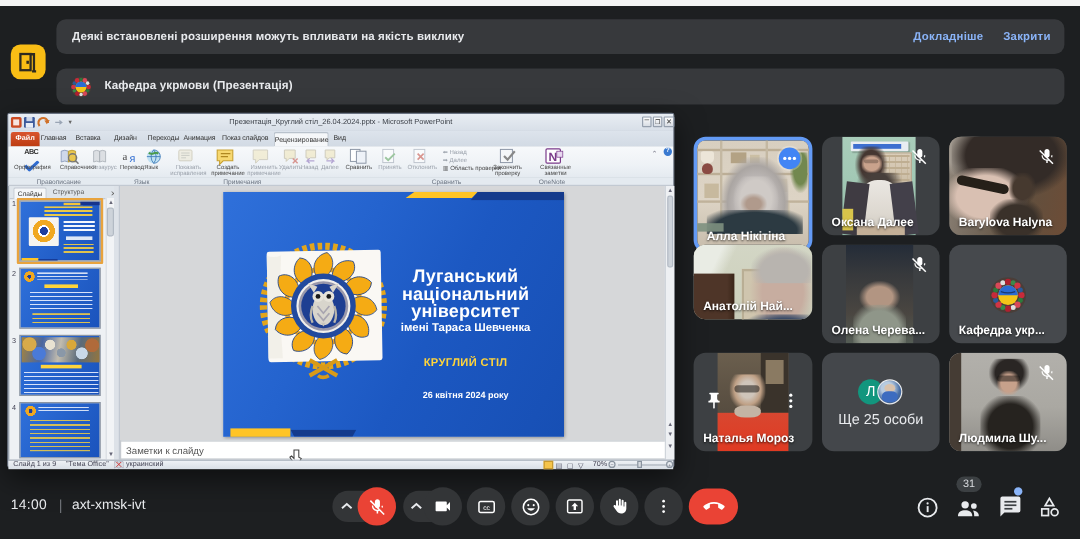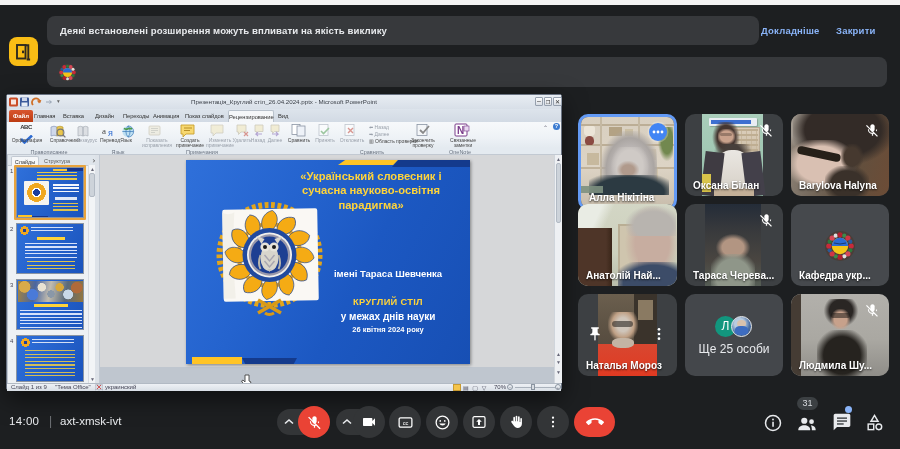--- a/index.html
+++ b/index.html
@@ -2,21 +2,21 @@
 <html><head>
 <meta charset="utf-8">
 <style>
 *{margin:0;padding:0;box-sizing:border-box}
 html,body{width:900px;height:449px;overflow:hidden}
 body{position:relative;background:#1d1f21;font-family:"Liberation Sans",sans-serif}
 .abs{position:absolute}
 
 .whitestrip{left:0;top:0;width:900px;height:5px;background:#f4f4f4}
 .toast{background:#37393c;border-radius:8px;color:#e8eaed}
-.t1{left:47px;top:16px;width:712px;height:29px}
+.t1{left:47px;top:16px;width:840px;height:29px}
 .t1 .txt{position:absolute;left:13px;top:8.5px;font-size:9.6px;font-weight:700;letter-spacing:.1px}
 .t1 .lnk{position:absolute;top:8.5px;font-size:9.5px;font-weight:700;color:#8ab4f8;letter-spacing:.2px}
 .t2{left:47px;top:57px;width:840px;height:30px}
 .t2 .txt{position:absolute;left:40px;top:9px;font-size:9.7px;font-weight:700;letter-spacing:.1px}
 .yicon{left:9px;top:37px;width:29px;height:29px;background:#f9bd15;border-radius:8px}
 
 .tile{border-radius:10px;overflow:hidden;background:#3d4043}
 .name{position:absolute;left:8px;bottom:5px;font-size:10px;font-weight:700;color:#fff;text-shadow:0 1px 2px rgba(0,0,0,.8);white-space:nowrap}
 .micoff{position:absolute;top:8px;right:8px;width:17px;height:17px}
 
@@ -66,20 +66,21 @@
       <circle cx="3.0" cy="11.6" r="1.5" fill="#3a8a4a"></circle>
       <circle cx="2.2" cy="8.5" r="1.9" fill="#d03545"></circle>
       <circle cx="3.0" cy="5.3" r="1.5" fill="#2a5a9a"></circle>
       <circle cx="5.3" cy="3.0" r="1.9" fill="#c82a3a"></circle>
       <circle cx="8.5" cy="2.2" r="1.5" fill="#2c7a3c"></circle>
       <circle cx="11.7" cy="3.0" r="1.9" fill="#d84858"></circle>
       <circle cx="14.0" cy="5.3" r="1.5" fill="#e0e0e0"></circle>
       <circle cx="8.5" cy="8.5" r="4.6" fill="#f5c518"></circle>
       <path d="M3.9 8.5 a4.6 4.6 0 0 1 9.2 0 z" fill="#2b6bd4"></path>
     </svg>
+  <div class="txt">Кафедра укрмови (Презентація)</div>
 </div>
 
 <div class="abs" id="ppt">
 
   <div class="abs" style="left:0;top:0;width:554px;height:14px;background:linear-gradient(180deg,#e8edf3,#d8dfe8)">
     <svg class="abs" style="left:2px;top:2px" width="46" height="10" viewBox="0 0 46 10">
       <rect x="0" y="0.5" width="9" height="9" rx="1.5" fill="#cb4b24"></rect>
         <rect x="2" y="2.5" width="5" height="5" fill="#fff" opacity=".85"></rect>
       <rect x="11" y="0.5" width="9" height="9" rx="1" fill="#3c5a9b"></rect>
         <rect x="13" y="0.5" width="5" height="3.5" fill="#cdd6e8"></rect>
@@ -343,35 +344,37 @@
         <path d="M-9 0 q-3 8 0 14 M9 0 q3 8 0 14" stroke="#b8b5ac" stroke-width="2" fill="none"></path>
         <circle cx="-4.5" cy="-8" r="4.6" fill="#e6e3da"></circle>
         <circle cx="4.5" cy="-8" r="4.6" fill="#e6e3da"></circle>
         <circle cx="-4.5" cy="-8" r="2" fill="#1a1a1a"></circle>
         <circle cx="4.5" cy="-8" r="2" fill="#1a1a1a"></circle>
         <path d="M-5 0 l5 6 5-6 M-5 6 l5 6 5-6" stroke="#a8a5b0" stroke-width="1.4" fill="none"></path>
         <path d="M-2 14 l2 3 2-3" fill="#c8c5bc"></path>
       </g>
     </svg>
 
-    <div class="abs ytitle" style="left:100px;top:9px;width:170px">«Український словесник і<br>сучасна науково-освітня<br>парадигма»</div>
+    <div class="abs wtitle" style="left:117px;top:64px;width:170px">Луганський<br>національний<br>університет</div>
     <div class="abs" style="left:117px;top:108px;width:170px;text-align:center;font-size:9.5px;font-weight:700;color:#fff">імені Тараса Шевченка</div>
     <div class="abs" style="left:117px;top:137px;width:170px;text-align:center;font-size:9.3px;font-weight:700;color:#ffd43a;letter-spacing:.3px">КРУГЛИЙ СТІЛ</div>
-    <div class="abs" style="left:117px;top:151px;width:170px;text-align:center;font-size:10px;font-weight:700;color:#fff">у межах днів науки</div>
     <div class="abs" style="left:117px;top:165px;width:170px;text-align:center;font-size:7.5px;font-weight:700;color:#fff">26 квітня 2024 року</div>
   </div>
 
   <div class="abs" style="left:547px;top:60px;width:8px;height:228px;background:#eef0f3;border-left:1px solid #d0d5db">
     <div class="abs" style="left:1px;top:1px;font-size:5px;color:#667">▲</div>
     <div class="abs" style="left:1px;top:8px;width:5px;height:60px;background:#cdd3da;border-radius:2px;border:1px solid #b2bac4"></div>
     <div class="abs" style="left:1px;top:196px;font-size:5px;color:#667">▲</div>
     <div class="abs" style="left:1px;top:204px;font-size:5px;color:#667">▼</div>
     <div class="abs" style="left:1px;top:214px;font-size:5px;color:#667">▼</div>
   </div>
 
+  <div class="abs" style="left:93px;top:272px;width:454px;height:16px;background:#fff;border:1px solid #c6cad0;border-right:none">
+    <div class="abs" style="left:4px;top:3px;font-size:8px;color:#555">Заметки к слайду</div>
+  </div>
   <svg class="abs" style="left:234px;top:279px" width="11" height="13" viewBox="0 0 11 13">
       <path d="M4 1 v7 l-2-2 -1.5 1 3.5 5 h4 l2-4 -2-1 v-6 z" fill="#fff" stroke="#444" stroke-width=".9"></path>
     </svg>
 
   <div class="abs" style="left:0;top:288px;width:554px;height:8px;background:linear-gradient(180deg,#eef1f5,#d9dfe6);border-top:1px solid #b2bac4"></div>
   <div class="abs sbt" style="left:4px">Слайд 1 из 9</div>
   <div class="abs sbt" style="left:48px">"Тема Office"</div>
   <svg class="abs" style="left:88px;top:289px" width="8" height="7" viewBox="0 0 8 7">
       <path d="M0 6 q2-1.5 4 0 q2-1.5 4 0 v-5 q-2-1.5-4 0 q-2-1.5-4 0z" fill="#d8dce2" stroke="#99a" stroke-width=".5"></path>
       <path d="M2 1 l4 4 M6 1 l-4 4" stroke="#c33" stroke-width=".8"></path>
@@ -432,41 +435,41 @@
     <div class="abs" style="left:42px;top:38px;width:19px;height:44px;background:#43404a;transform:rotate(-7deg)"></div>
     <div class="abs" style="left:0px;top:60px;width:9px;height:18px;background:#d8c44a"></div>
     <div class="abs" style="left:12px;top:74px;width:40px;height:8px;background:#c4b098"></div>
   </div>
   <svg class="micoff" viewBox="0 0 24 24">
       <path fill="#fff" d="M15 10.6V5a3 3 0 0 0-5.94-.6l5.94 6.2zM12 14a3 3 0 0 0 3-3v-.2L9 4.6V11a3 3 0 0 0 3 3z" opacity="0"></path>
       <path fill="#fff" d="M12 13.5c1.66 0 3-1.34 3-3V6c0-1.66-1.34-3-3-3S9 4.34 9 6v4.5c0 1.66 1.34 3 3 3z"></path>
       <path fill="#fff" d="M17 10.5c0 .55-.1 1.07-.27 1.56l1.22 1.22A6.46 6.46 0 0 0 18.5 10.5H17zM5.5 10.5c0 3.28 2.44 5.99 5.6 6.43V19.5h1.8v-2.57c.77-.11 1.49-.37 2.14-.74l-1.2-1.2a4.9 4.9 0 0 1-1.84.36 5 5 0 0 1-5-5H5.5z" opacity=".95"></path>
       <rect x="3.2" y="4.5" width="1.8" height="22" transform="rotate(-45 4.1 5.4)" fill="#fff"></rect>
     </svg>
-  <div class="name">Оксана Білан</div>
+  <div class="name">Оксана Далее</div>
 </div>
 
 <div class="abs tile" style="left:791px;top:114px;width:98px;height:82px">
   <div class="abs" style="left:0;top:0;width:98px;height:82px;background:linear-gradient(105deg,#93897d 0%,#7a6f63 28%,#60503f 62%,#6d4c36 100%)">
     <div class="abs" style="left:-4px;top:-10px;width:30px;height:42px;background:radial-gradient(ellipse at 40% 40%,#a29a90 0 50%,transparent 75%)"></div>
     <div class="abs" style="left:2px;top:-12px;width:96px;height:62px;background:radial-gradient(ellipse at 52% 45%,#332b27 0 54%,transparent 75%)"></div>
     <div class="abs" style="left:0px;top:26px;width:66px;height:50px;background:radial-gradient(ellipse at 46% 48%,#d9c0b2 0 48%,transparent 72%)"></div>
     <div class="abs" style="left:6px;top:36px;width:44px;height:8px;background:#262019;border-radius:4px;transform:rotate(12deg)"></div>
     <div class="abs" style="left:50px;top:30px;width:22px;height:26px;background:radial-gradient(ellipse at 50% 50%,#46392f 0 50%,transparent 78%)"></div>
     <div class="abs" style="left:34px;top:52px;width:44px;height:30px;background:radial-gradient(ellipse at 50% 60%,#3a312a 0 52%,transparent 78%)"></div>
   </div>
   <svg class="micoff" viewBox="0 0 24 24">
       <path fill="#fff" d="M12 13.5c1.66 0 3-1.34 3-3V6c0-1.66-1.34-3-3-3S9 4.34 9 6v4.5c0 1.66 1.34 3 3 3z"></path>
       <path fill="#fff" d="M17 10.5c0 .55-.1 1.07-.27 1.56l1.22 1.22A6.46 6.46 0 0 0 18.5 10.5H17zM5.5 10.5c0 3.28 2.44 5.99 5.6 6.43V19.5h1.8v-2.57c.77-.11 1.49-.37 2.14-.74l-1.2-1.2a4.9 4.9 0 0 1-1.84.36 5 5 0 0 1-5-5H5.5z" opacity=".95"></path>
       <rect x="3.2" y="4.5" width="1.8" height="22" transform="rotate(-45 4.1 5.4)" fill="#fff"></rect>
     </svg>
   <div class="name">Barylova Halyna</div>
 </div>
 
-<div class="abs tile" style="left:578px;top:204px;width:99px;height:82px">
+<div class="abs tile" style="left:578px;top:204px;width:99px;height:62px">
   <div class="abs" style="left:0;top:0;width:99px;height:82px;background:linear-gradient(180deg,#d3d6c5 0%,#cdd1bd 60%,#b9bdab 100%)">
     <div class="abs" style="left:0;top:0;width:50px;height:26px;background:linear-gradient(115deg,#e9ece4 0 40%,transparent 60%)"></div>
     <div class="abs" style="left:0px;top:24px;width:34px;height:58px;background:linear-gradient(90deg,#4e3528 0 82%,#3a2619 100%)"></div>
     <div class="abs" style="left:40px;top:20px;width:22px;height:62px;background:#cfc5ae;box-shadow:inset 0 0 0 2px #b9ae94"></div>
     <div class="abs" style="left:44px;top:0px;width:55px;height:82px;background:radial-gradient(ellipse at 55% 48%,#c7ada0 0 40%,transparent 64%)"></div>
     <div class="abs" style="left:48px;top:2px;width:50px;height:30px;background:radial-gradient(ellipse at 55% 65%,#b8b4af 0 50%,transparent 75%)"></div>
     <div class="abs" style="left:40px;top:58px;width:59px;height:24px;background:radial-gradient(ellipse at 60% 90%,#3c4c68 0 60%,transparent 85%)"></div>
   </div>
   <div class="name">Анатолій Най...</div>
 </div>
@@ -474,21 +477,21 @@
 <div class="abs tile" style="left:685px;top:204px;width:98px;height:82px">
   <div class="abs" style="left:20px;top:0;width:56px;height:82px;background:linear-gradient(180deg,#242c38 0%,#37393c 30%,#4a4641 70%,#555d55 100%)">
     <div class="abs" style="left:11px;top:30px;width:34px;height:27px;background:radial-gradient(ellipse at 50% 50%,#b29582 0 45%,transparent 72%)"></div>
     <div class="abs" style="left:6px;top:50px;width:44px;height:32px;background:radial-gradient(ellipse at 50% 70%,#8f9689 0 55%,transparent 82%)"></div>
   </div>
   <svg class="micoff" viewBox="0 0 24 24">
       <path fill="#fff" d="M12 13.5c1.66 0 3-1.34 3-3V6c0-1.66-1.34-3-3-3S9 4.34 9 6v4.5c0 1.66 1.34 3 3 3z"></path>
       <path fill="#fff" d="M17 10.5c0 .55-.1 1.07-.27 1.56l1.22 1.22A6.46 6.46 0 0 0 18.5 10.5H17zM5.5 10.5c0 3.28 2.44 5.99 5.6 6.43V19.5h1.8v-2.57c.77-.11 1.49-.37 2.14-.74l-1.2-1.2a4.9 4.9 0 0 1-1.84.36 5 5 0 0 1-5-5H5.5z" opacity=".95"></path>
       <rect x="3.2" y="4.5" width="1.8" height="22" transform="rotate(-45 4.1 5.4)" fill="#fff"></rect>
     </svg>
-  <div class="name">Тараса Черева...</div>
+  <div class="name">Олена Черева...</div>
 </div>
 
 <div class="abs tile" style="left:791px;top:204px;width:98px;height:82px;background:#46494d">
   <svg class="abs" style="left:34px;top:27px" width="30" height="30" viewBox="0 0 30 30">
       <circle cx="15" cy="15" r="15" fill="#4a3e38"></circle>
       <circle cx="26.2" cy="15.0" r="2.6" fill="#c82a3a"></circle>
       <circle cx="25.3" cy="19.3" r="2.1" fill="#2c7a3c"></circle>
       <circle cx="22.9" cy="22.9" r="2.6" fill="#d84858"></circle>
       <circle cx="19.3" cy="25.3" r="2.1" fill="#e0e0e0"></circle>
       <circle cx="15.0" cy="26.2" r="2.6" fill="#b02030"></circle>

